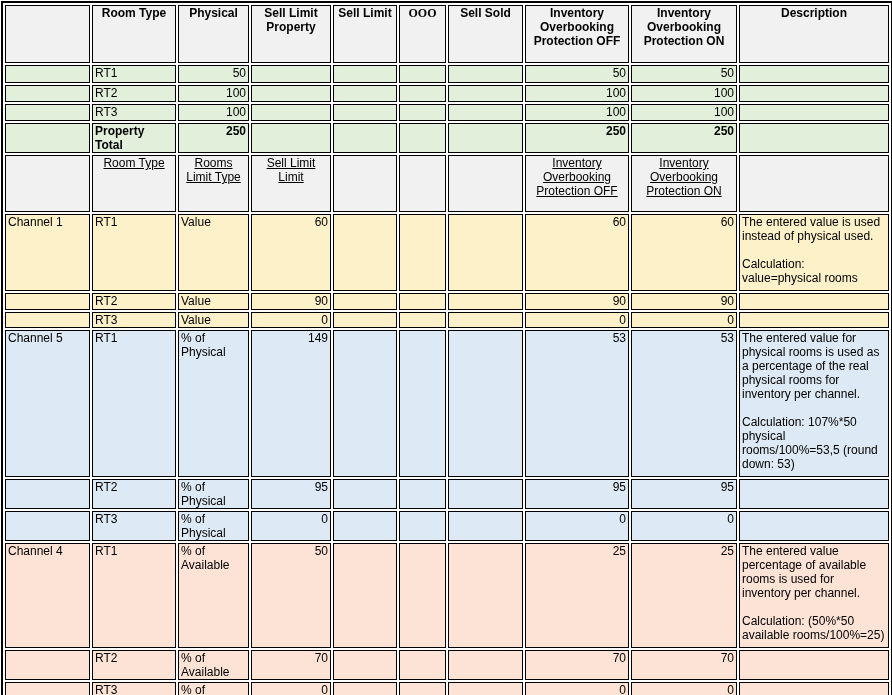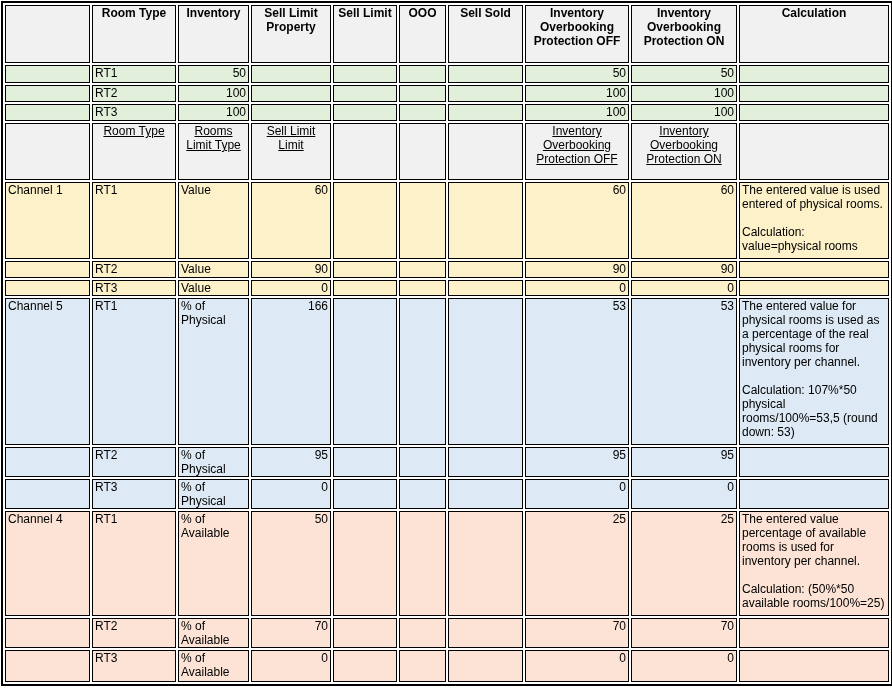--- a/index.html
+++ b/index.html
@@ -56,28 +56,28 @@
         <col style="width: 47px;">
         <col style="width: 75px;">
         <col style="width: 104px;">
         <col style="width: 106px;">
         <col style="width: 150px;">
       </colgroup>
     <tbody id="table-body">
         <tr class="style-header" style="height: 58px;">
           <td class="txt" style="background: rgb(241, 241, 241);"></td>
           <td class="txt has-text" style="background: rgb(241, 241, 241);">Room Type</td>
-          <td class="txt has-text" style="background: rgb(241, 241, 241);">Inventory</td>
+          <td class="txt has-text" style="background: rgb(241, 241, 241);">Physical</td>
           <td class="txt has-text" style="background: rgb(241, 241, 241);">Sell Limit Property</td>
           <td class="txt has-text" style="background: rgb(241, 241, 241);">Sell Limit</td>
-          <td class="txt has-text" style="background: rgb(241, 241, 241);">OOO</td>
+          <td class="txt has-text" style="background: rgb(241, 241, 241); font-family: Liberation Serif, serif;">OOO</td>
           <td class="txt has-text" style="background: rgb(241, 241, 241);">Sell Sold</td>
           <td class="txt has-text" style="background: rgb(241, 241, 241);">Inventory Overbooking Protection OFF</td>
           <td class="txt has-text" style="background: rgb(241, 241, 241);">Inventory Overbooking Protection ON</td>
-          <td class="txt has-text" style="background: rgb(241, 241, 241);">Calculation</td>
+          <td class="txt has-text" style="background: rgb(241, 241, 241);">Description</td>
         </tr>
         <tr class="style-data" style="height: 18px;">
           <td class="txt" style="background: rgb(226, 239, 218);"></td>
           <td class="txt has-text" style="background: rgb(226, 239, 218);">RT1</td>
           <td class="num has-text" style="background: rgb(226, 239, 218);">50</td>
           <td class="txt" style="background: rgb(226, 239, 218);"></td>
           <td class="txt" style="background: rgb(226, 239, 218);"></td>
           <td class="txt" style="background: rgb(226, 239, 218);"></td>
           <td class="txt" style="background: rgb(226, 239, 218);"></td>
           <td class="num has-text" style="background: rgb(226, 239, 218);">50</td>
@@ -99,20 +99,32 @@
         <tr class="style-data" style="height: 17px;">
           <td class="txt" style="background: rgb(226, 239, 218);"></td>
           <td class="txt has-text" style="background: rgb(226, 239, 218);">RT3</td>
           <td class="num has-text" style="background: rgb(226, 239, 218);">100</td>
           <td class="txt" style="background: rgb(226, 239, 218);"></td>
           <td class="txt" style="background: rgb(226, 239, 218);"></td>
           <td class="txt" style="background: rgb(226, 239, 218);"></td>
           <td class="txt" style="background: rgb(226, 239, 218);"></td>
           <td class="num has-text" style="background: rgb(226, 239, 218);">100</td>
           <td class="num has-text" style="background: rgb(226, 239, 218);">100</td>
+          <td class="txt" style="background: rgb(226, 239, 218);"></td>
+        </tr>
+        <tr class="style-data row-bold" style="height: 27px;">
+          <td class="txt" style="background: rgb(226, 239, 218);"></td>
+          <td class="txt has-text" style="background: rgb(226, 239, 218);">Property Total</td>
+          <td class="num has-text" style="background: rgb(226, 239, 218);">250</td>
+          <td class="txt" style="background: rgb(226, 239, 218);"></td>
+          <td class="txt" style="background: rgb(226, 239, 218);"></td>
+          <td class="txt" style="background: rgb(226, 239, 218);"></td>
+          <td class="txt" style="background: rgb(226, 239, 218);"></td>
+          <td class="num has-text" style="background: rgb(226, 239, 218);">250</td>
+          <td class="num has-text" style="background: rgb(226, 239, 218);">250</td>
           <td class="txt" style="background: rgb(226, 239, 218);"></td>
         </tr>
         <tr class="style-header2" style="height: 57px;">
           <td class="txt" style="background: rgb(241, 241, 241);"></td>
           <td class="txt has-text" style="background: rgb(241, 241, 241);">Room Type</td>
           <td class="txt has-text" style="background: rgb(241, 241, 241);">Rooms Limit Type</td>
           <td class="txt has-text" style="background: rgb(241, 241, 241);">Sell Limit Limit</td>
           <td class="txt" style="background: rgb(241, 241, 241);"></td>
           <td class="txt" style="background: rgb(241, 241, 241);"></td>
           <td class="txt" style="background: rgb(241, 241, 241);"></td>
@@ -123,21 +135,21 @@
         <tr class="style-data" style="height: 77px;">
           <td class="txt has-text" style="background: rgb(253, 241, 202);">Channel 1</td>
           <td class="txt has-text" style="background: rgb(253, 241, 202);">RT1</td>
           <td class="txt has-text" style="background: rgb(253, 241, 202);">Value</td>
           <td class="num has-text" style="background: rgb(253, 241, 202);">60</td>
           <td class="txt" style="background: rgb(253, 241, 202);"></td>
           <td class="txt" style="background: rgb(253, 241, 202);"></td>
           <td class="txt" style="background: rgb(253, 241, 202);"></td>
           <td class="num has-text" style="background: rgb(253, 241, 202);">60</td>
           <td class="num has-text" style="background: rgb(253, 241, 202);">60</td>
-          <td class="txt has-text" style="background: rgb(253, 241, 202);">The entered value is used entered of physical rooms.
+          <td class="txt has-text" style="background: rgb(253, 241, 202);">The entered value is used instead of physical used.
 
 Calculation:
 value=physical rooms</td>
         </tr>
         <tr class="style-data" style="height: 17px;">
           <td class="txt" style="background: rgb(253, 241, 202);"></td>
           <td class="txt has-text" style="background: rgb(253, 241, 202);">RT2</td>
           <td class="txt has-text" style="background: rgb(253, 241, 202);">Value</td>
           <td class="num has-text" style="background: rgb(253, 241, 202);">90</td>
           <td class="txt" style="background: rgb(253, 241, 202);"></td>
@@ -156,21 +168,21 @@
           <td class="txt" style="background: rgb(253, 241, 202);"></td>
           <td class="txt" style="background: rgb(253, 241, 202);"></td>
           <td class="num has-text" style="background: rgb(253, 241, 202);">0</td>
           <td class="num has-text" style="background: rgb(253, 241, 202);">0</td>
           <td class="txt" style="background: rgb(253, 241, 202);"></td>
         </tr>
         <tr class="style-data" style="height: 147px;">
           <td class="txt has-text" style="background: rgb(221, 233, 244);">Channel 5</td>
           <td class="txt has-text" style="background: rgb(221, 233, 244);">RT1</td>
           <td class="txt has-text" style="background: rgb(221, 233, 244);">% of Physical</td>
-          <td class="num has-text" style="background: rgb(221, 233, 244);">166</td>
+          <td class="num has-text" style="background: rgb(221, 233, 244);">149</td>
           <td class="txt" style="background: rgb(221, 233, 244);"></td>
           <td class="txt" style="background: rgb(221, 233, 244);"></td>
           <td class="txt" style="background: rgb(221, 233, 244);"></td>
           <td class="num has-text" style="background: rgb(221, 233, 244);">53</td>
           <td class="num has-text" style="background: rgb(221, 233, 244);">53</td>
           <td class="txt has-text" style="background: rgb(221, 233, 244);">The entered value for physical rooms is used as a percentage of the real physical rooms for inventory per channel.
 
 Calculation: 107%*50 physical rooms/100%=53,5 (round down: 53)</td>
         </tr>
         <tr class="style-data" style="height: 17px;">

